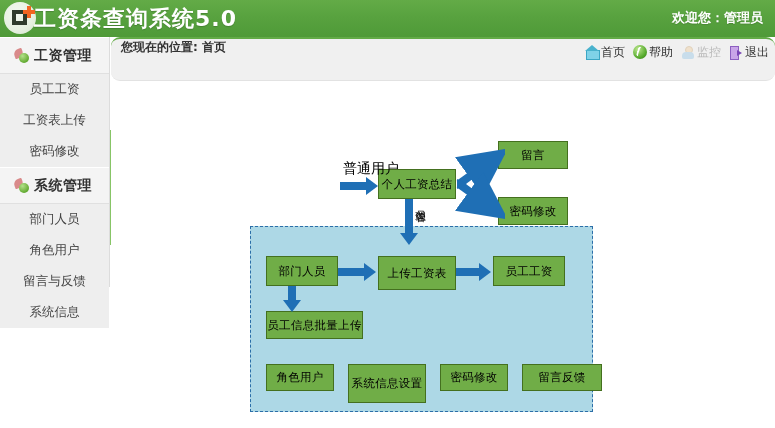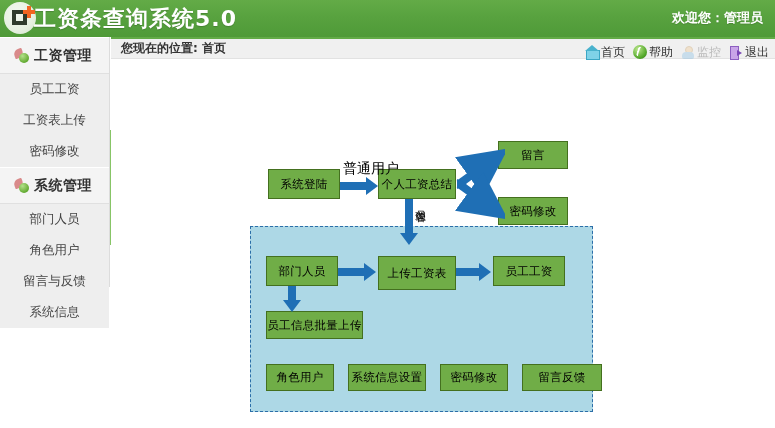--- a/index.html
+++ b/index.html
@@ -86,23 +86,23 @@
   .collapse-handle .chev{
     width:0;height:0;border-top:4px solid transparent;border-bottom:4px solid transparent;
     border-right:5px solid #1e4d12;
   }
 
   
   .content{
     position:absolute; left:111px; top:37px; right:0; height:391px; background:#ffffff;
   }
   .crumb-bar{
-    position:relative; height:22px; background:#f0f0f0;
+    position:relative; height:44px; background:#f0f0f0;
     border-top:2px solid #63ab47; border-bottom:1px solid #e2e2e2;
-    display:flex; align-items:center;
+    display:flex; border-radius:9px;
   }
   .crumb-text{
     font-size:12px; color:#333333; font-weight:bold; padding-left:10px;
   }
   .topnav{
     position:absolute; right:6px; top:0; height:26px; display:flex; align-items:center; gap:8px;
   }
   .topnav a{
     display:flex; align-items:center; gap:2px; text-decoration:none;
     font-size:12px; color:#333333; cursor:pointer;
@@ -242,32 +242,31 @@
           <span class="ti ti-exit"></span>
           <span>退出</span>
         </a>
       </div>
     </div>
 
     <div class="diagram">
 
       <div class="dashbox"></div>
 
-      <div class="node" style="left:157px; top:105px; width:72px; height:30px;">系统登陆</div>
       <div class="node" style="left:267px; top:105px; width:78px; height:30px;">个人工资总结</div>
       <div class="node" style="left:387px; top:77px; width:70px; height:28px;">留言</div>
       <div class="node" style="left:387px; top:133px; width:70px; height:28px;">密码修改</div>
 
       <div class="node" style="left:155px; top:192px; width:72px; height:30px;">部门人员</div>
       <div class="node" style="left:267px; top:192px; width:78px; height:34px;">上传工资表</div>
       <div class="node" style="left:382px; top:192px; width:72px; height:30px;">员工工资</div>
       <div class="node" style="left:155px; top:247px; width:97px; height:28px;">员工信息批量上传</div>
 
       <div class="node" style="left:155px; top:300px; width:68px; height:27px;">角色用户</div>
-      <div class="node" style="left:237px; top:300px; width:78px; height:27px;">系统信息设置</div>
+      <div class="node" style="left:237px; top:300px; width:78px; height:39px;">系统信息设置</div>
       <div class="node" style="left:329px; top:300px; width:68px; height:27px;">密码修改</div>
       <div class="node" style="left:411px; top:300px; width:80px; height:27px;">留言反馈</div>
 
       <div class="arrow" style="left:229px; top:113px; width:42px; height:18px;">
         <div class="shaft" style="left:0; top:5px; width:28px; height:8px;"></div>
         <div class="head head-r" style="left:26px; top:0;"></div>
       </div>
       <div class="edge-label" style="left:232px; top:96px;">普通用户</div>
 
       <div class="arrow" style="left:289px; top:135px; width:18px; height:48px;">

